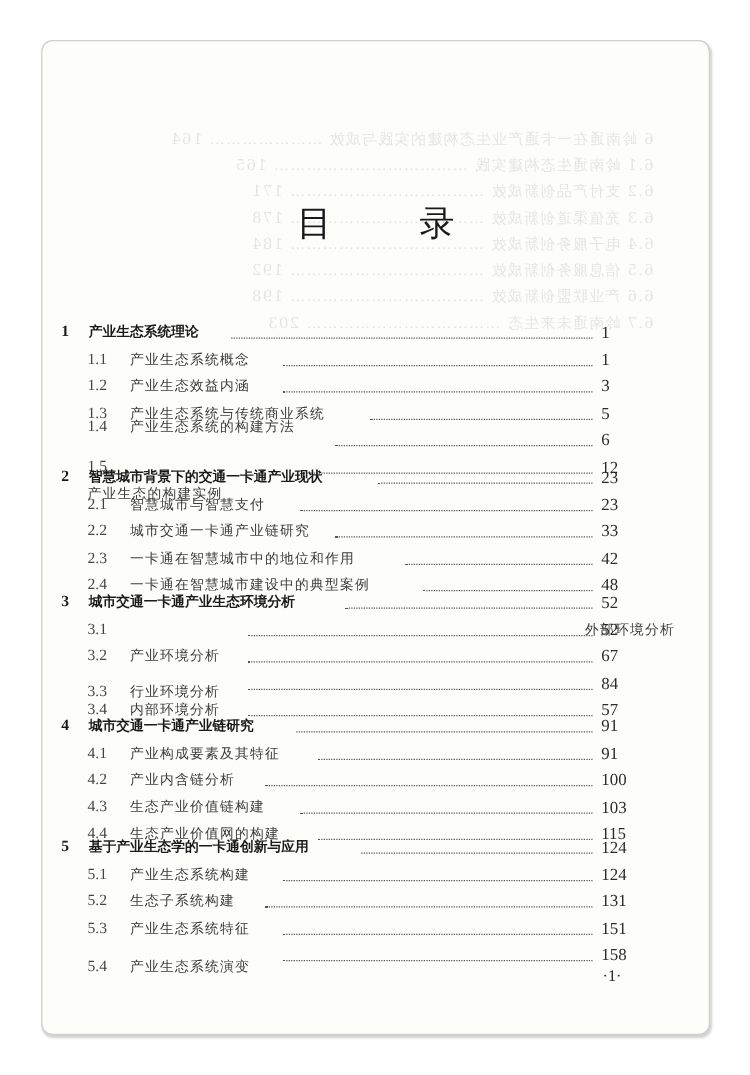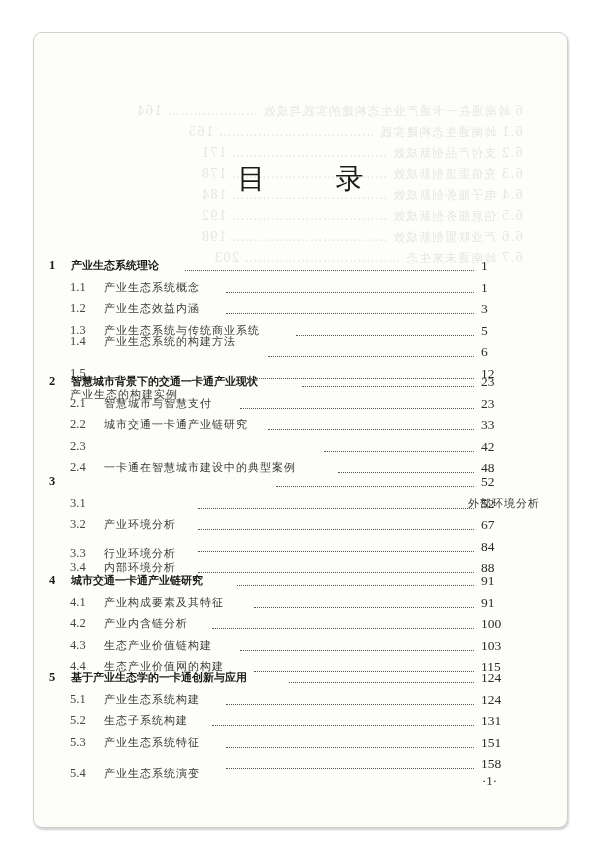--- a/index.html
+++ b/index.html
@@ -198,31 +198,33 @@
       <div class="leader" style="top: 137.5px; left: 206px; width: 234px;"></div>
       <div class="pg" style="top: 137.5px; height: 21px; line-height: 21px;">23</div>
       <div class="row section" style="top: 159px; width: 470px;">
         <span class="num">2.2</span>
         <span class="label">城市交通一卡通产业链研究</span>
       </div>
       <div class="leader" style="top: 159px; left: 234px; width: 206px;"></div>
       <div class="pg" style="top: 159px; height: 21px; line-height: 21px;">33</div>
       <div class="row section" style="top: 180.5px; width: 470px;">
         <span class="num">2.3</span>
+        <span class="label">一卡通在智慧城市中的地位和作用</span>
       </div>
       <div class="leader" style="top: 180.5px; left: 290px; width: 150px;"></div>
       <div class="pg" style="top: 180.5px; height: 21px; line-height: 21px;">42</div>
       <div class="row section" style="top: 202px; width: 470px;">
         <span class="num">2.4</span>
         <span class="label">一卡通在智慧城市建设中的典型案例</span>
       </div>
       <div class="leader" style="top: 202px; left: 304px; width: 136px;"></div>
       <div class="pg" style="top: 202px; height: 21px; line-height: 21px;">48</div>
       <div class="row chapter" style="top: 216px; width: 470px;">
         <span class="num">3</span>
+        <span class="label">城市交通一卡通产业生态环境分析</span>
       </div>
       <div class="leader" style="top: 216px; left: 242px; width: 198px;"></div>
       <div class="pg" style="top: 216px; height: 21px; line-height: 21px;">52</div>
       <div class="row section" style="top: 237.5px; width: 470px; justify-content: space-between;">
         <span class="num">3.1</span>
         <span class="label">外部环境分析</span>
       </div>
       <div class="leader" style="top: 237.5px; left: 164px; width: 276px;"></div>
       <div class="pg" style="top: 237.5px; height: 21px; line-height: 21px;">52</div>
       <div class="row section" style="top: 259px; width: 470px;">
@@ -235,21 +237,21 @@
         <span class="num">3.3</span>
         <span class="label">行业环境分析</span>
       </div>
       <div class="leader" style="top: 280.5px; left: 164px; width: 276px;"></div>
       <div class="pg" style="top: 280.5px; height: 21px; line-height: 21px;">84</div>
       <div class="row section" style="top: 302px; width: 470px;">
         <span class="num">3.4</span>
         <span class="label">内部环境分析</span>
       </div>
       <div class="leader" style="top: 302px; left: 164px; width: 276px;"></div>
-      <div class="pg" style="top: 302px; height: 21px; line-height: 21px;">88</div>
+      <div class="pg" style="top: 302px; height: 21px; line-height: 21px;">57</div>
       <div class="row chapter" style="top: 315px; width: 470px;">
         <span class="num">4</span>
         <span class="label">城市交通一卡通产业链研究</span>
       </div>
       <div class="leader" style="top: 315px; left: 203px; width: 237px;"></div>
       <div class="pg" style="top: 315px; height: 21px; line-height: 21px;">91</div>
       <div class="row section" style="top: 336.5px; width: 470px;">
         <span class="num">4.1</span>
         <span class="label">产业构成要素及其特征</span>
       </div>

